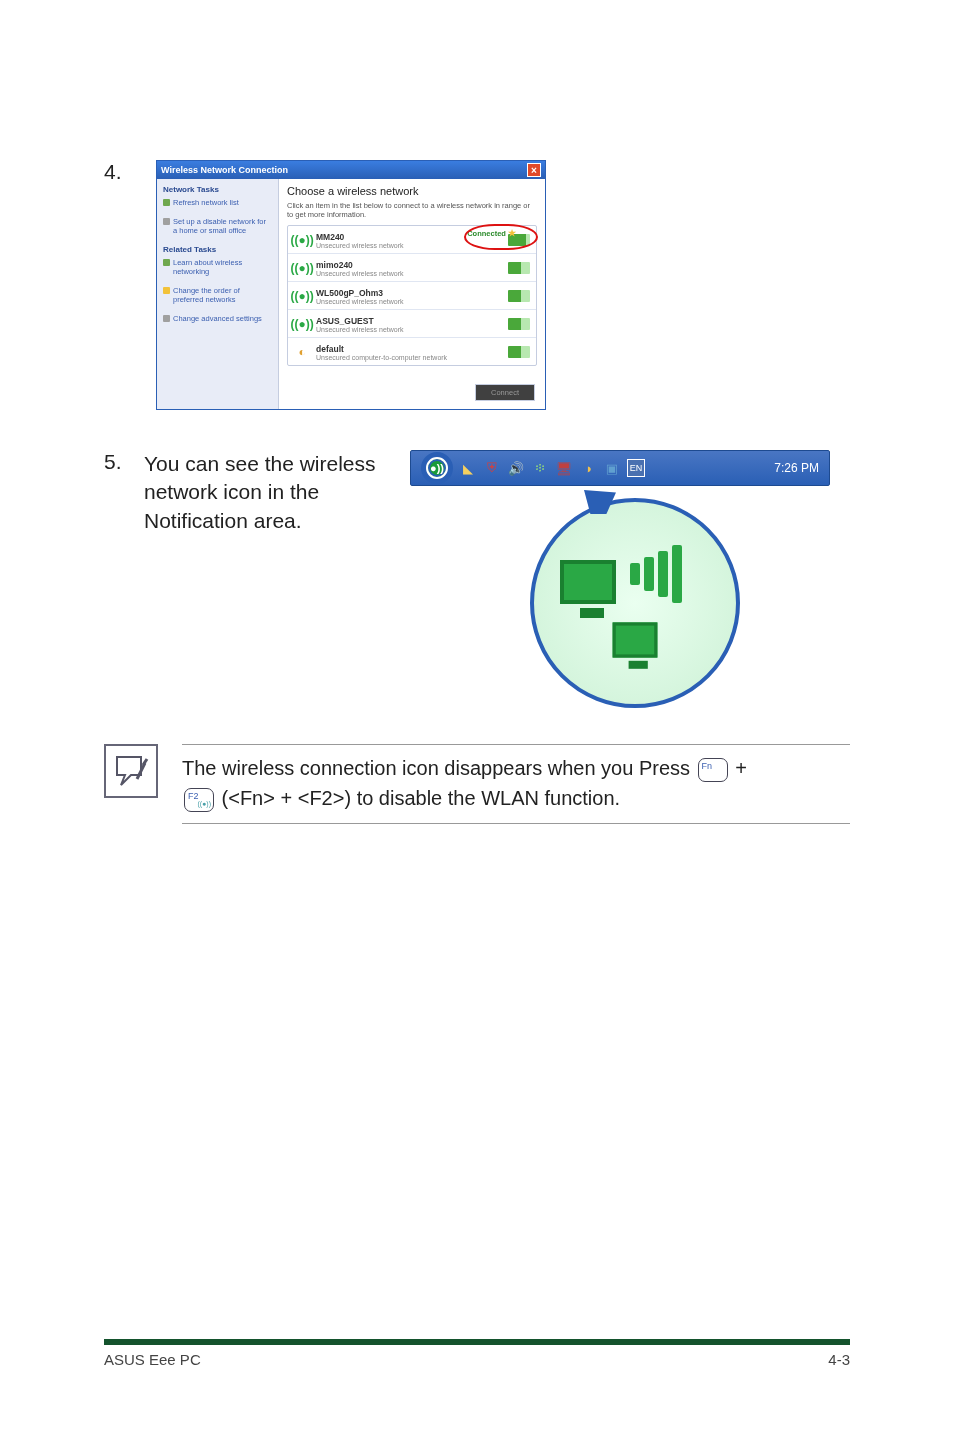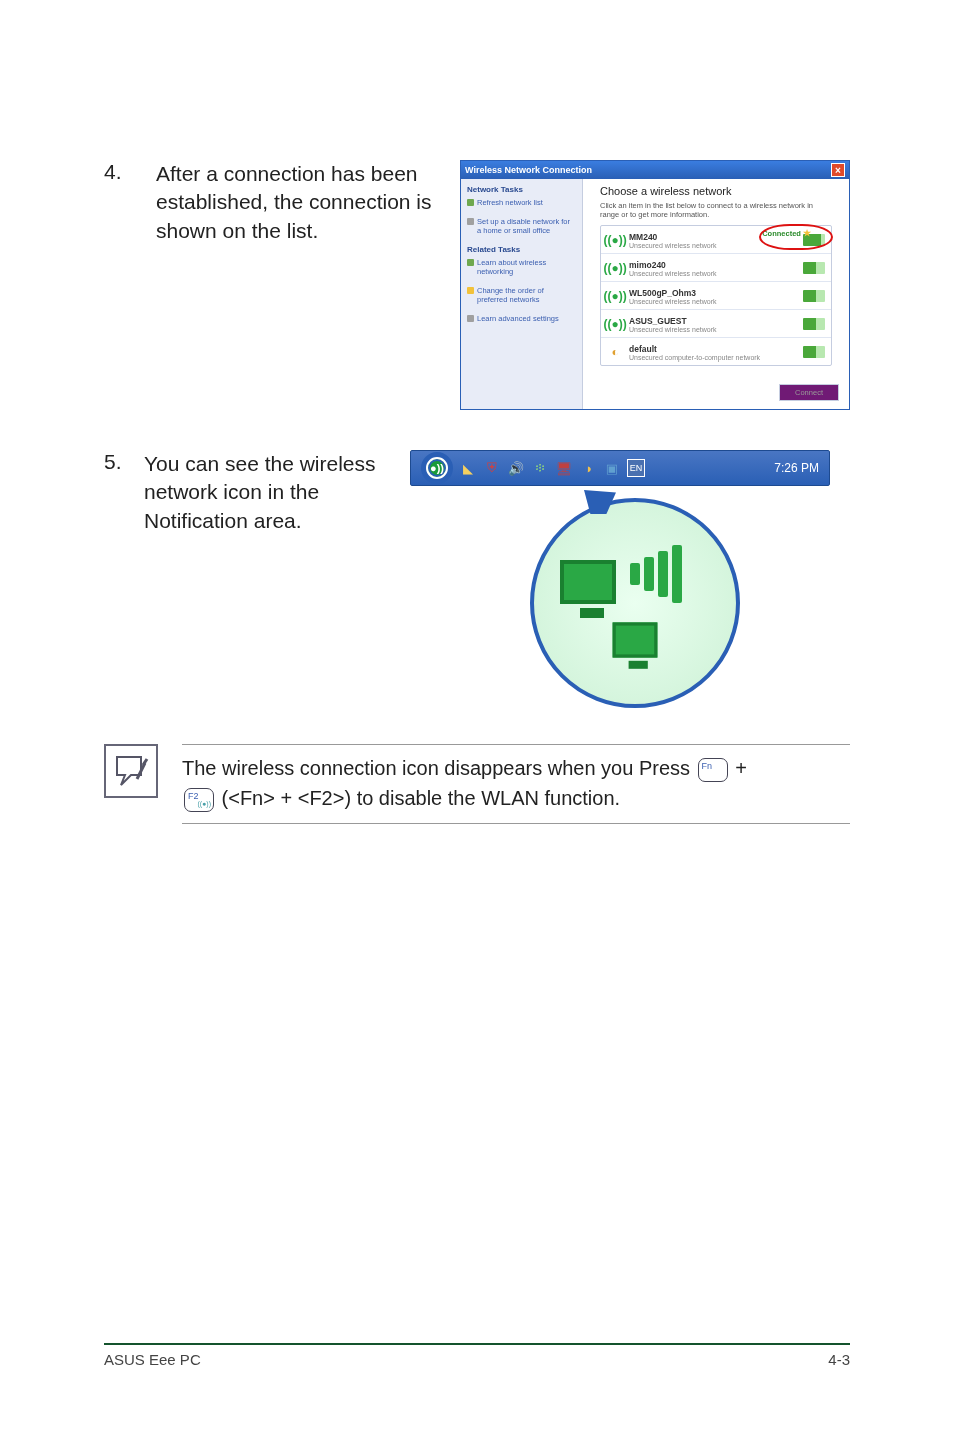--- a/index.html
+++ b/index.html
@@ -60,21 +60,21 @@
     color: #3b5fb0;
   }
   .wnc-side-head { font-weight: bold; color: #2a4a90; margin-bottom: 4px; }
   .wnc-side-item { color: #3b5fb0; margin: 4px 0 10px 10px; font-size: 7.5px; position: relative; }
   .wnc-side-item::before {
     content: ""; position: absolute; left: -10px; top: 1px;
     width: 7px; height: 7px; background: #6fa84f; border-radius: 1px;
   }
   .wnc-side-item.star::before { background: #f2c23a; }
   .wnc-side-item.wrench::before { background: #a0a0a0; }
-  .wnc-main { flex:1; padding: 6px 17px; background: #fff; }
+  .wnc-main { flex:1; padding: 6px 8px; background: #fff; }
   .wnc-choose { font-size: 11px; margin-bottom: 4px; }
   .wnc-hint { color: #555; font-size: 7.5px; margin-bottom: 6px; }
   .net-list { border: 1px solid #c5cde0; border-radius: 2px; }
   .net-item {
     display: flex; align-items: center; gap: 6px;
     padding: 3px 6px 2px 6px;
     border-bottom: 1px solid #e0e6f2;
   }
   .net-item:last-child { border-bottom: none; }
   .net-ant {
@@ -101,21 +101,21 @@
   }
   .conn-badge::after { content:"★"; color:#f2c23a; font-size:9px; }
   .conn-circle {
     position:absolute; right:-2px; top:-2px;
     width: 74px; height: 26px;
     border: 2px solid #d11; border-radius: 50%/60%;
     pointer-events:none;
   }
   .wnc-connect-btn {
     position:absolute; right:10px; bottom:8px;
-    width:60px; height:17px; background:#701a75;
+    width:60px; height:17px; background:#404040;
     border:1px solid #c5cde0; font-size:7.5px; color:#999;
     display:flex; align-items:center; justify-content:center;
   }
 
   
   .step5-wrap {
     display:flex; align-items:flex-start; gap:16px;
     margin-top: 40px;
   }
   .step5-text { max-width: 250px; }
@@ -219,48 +219,47 @@
     padding:1px 3px; vertical-align:middle;
     margin: 0 2px;
     position: relative;
   }
   .key.fn::after { content:""; }
   .key.f2 .ksub { position:absolute; right:2px; bottom:1px; font-size:7px; color:#4aa0a8; }
 
   
   .footer {
     position:absolute; left:104px; right:104px; bottom:70px;
-    border-top:2px solid #14532d;
+    border-top:6px solid #14532d;
     display:flex; justify-content:space-between;
     font-size:15px; color:#444; padding-top:6px;
   }
 </style>
 </head>
 <body>
 
 <div class="page">
 
   <div class="step step4">
     <div class="step-num">4.</div>
-    <div class="step-text">After a connection has been established, the connection is shown on the list.</div>
 
     <div class="wnc-window">
       <div class="wnc-title">
         <span>Wireless Network Connection</span>
         <div class="wnc-close">×</div>
       </div>
       <div class="wnc-body">
         <div class="wnc-side">
           <div class="wnc-side-head">Network Tasks</div>
           <div class="wnc-side-item">Refresh network list</div>
           <div class="wnc-side-item wrench">Set up a disable network for a home or small office</div>
           <div class="wnc-side-head">Related Tasks</div>
           <div class="wnc-side-item">Learn about wireless networking</div>
           <div class="wnc-side-item star">Change the order of preferred networks</div>
-          <div class="wnc-side-item wrench">Learn advanced settings</div>
+          <div class="wnc-side-item wrench">Change advanced settings</div>
         </div>
         <div class="wnc-main">
           <div class="wnc-choose">Choose a wireless network</div>
           <div class="wnc-hint">Click an item in the list below to connect to a wireless network in range or to get more information.</div>
           <div class="net-list">
             <div class="net-item sel">
               <div class="net-ant">((●))</div>
               <div class="net-info">
                 <div class="net-name">MM240</div>
                 <div class="net-sub">Unsecured wireless network</div>

